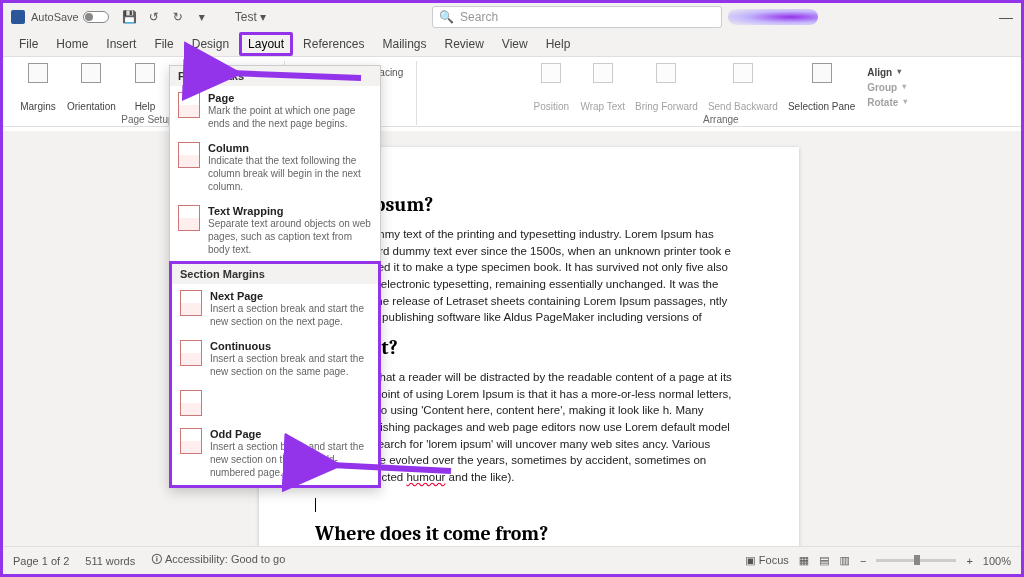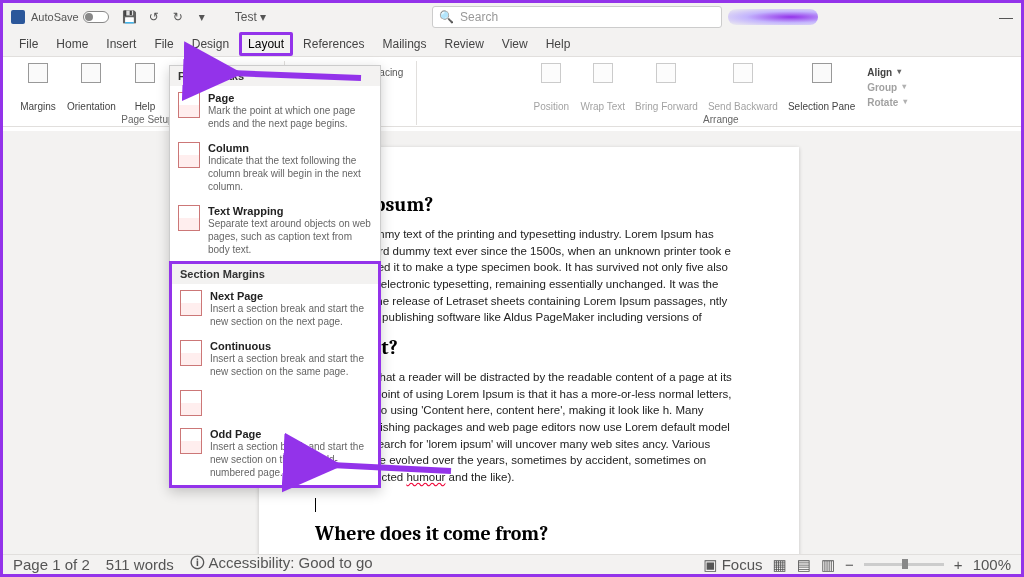--- a/index.html
+++ b/index.html
@@ -54,21 +54,21 @@
 
 
 .doc-area { position:absolute; top:128px; left:0; right:0; bottom:20px; background:#f3f2f1; overflow:hidden; }
 .page { position:absolute; left:256px; top:16px; width:540px; min-height:600px; background:#fff; box-shadow:0 1px 4px rgba(0,0,0,.2); padding:46px 56px 20px 56px; }
 .page h2 { font-family:Cambria,serif; font-size:20px; font-weight:700; color:#000; margin-bottom:10px; }
 .page p { font-size:11.5px; color:#222; line-height:1.45; margin-bottom:10px; }
 .cursor-mark { display:inline-block; width:1px; height:14px; background:#000; vertical-align:middle; }
 .squiggle { text-decoration:underline wavy #e03; }
 
 
-.statusbar { position:absolute; bottom:0; left:0; right:0; height:20px; background:#f3f2f1; border-top:1px solid #e1dfdd; display:flex; align-items:center; padding:0 10px; font-size:15px; color:#555; gap:16px; }
+.statusbar { position:absolute; bottom:0; left:0; right:0; height:28px; background:#f3f2f1; border-top:1px solid #e1dfdd; display:flex; align-items:center; padding:0 10px; font-size:11px; color:#555; gap:16px; }
 .statusbar .right { margin-left:auto; display:flex; gap:10px; align-items:center; }
 .zoom-slider { width:80px; height:3px; background:#ccc; position:relative; }
 .zoom-slider::after { content:''; position:absolute; width:6px; height:10px; background:#888; top:-4px; left:38px; }
 
 
 .arrow { position:absolute; z-index:30; pointer-events:none; }
 .arrow svg { overflow:visible; }
 </style>
 </head>
 <body>

